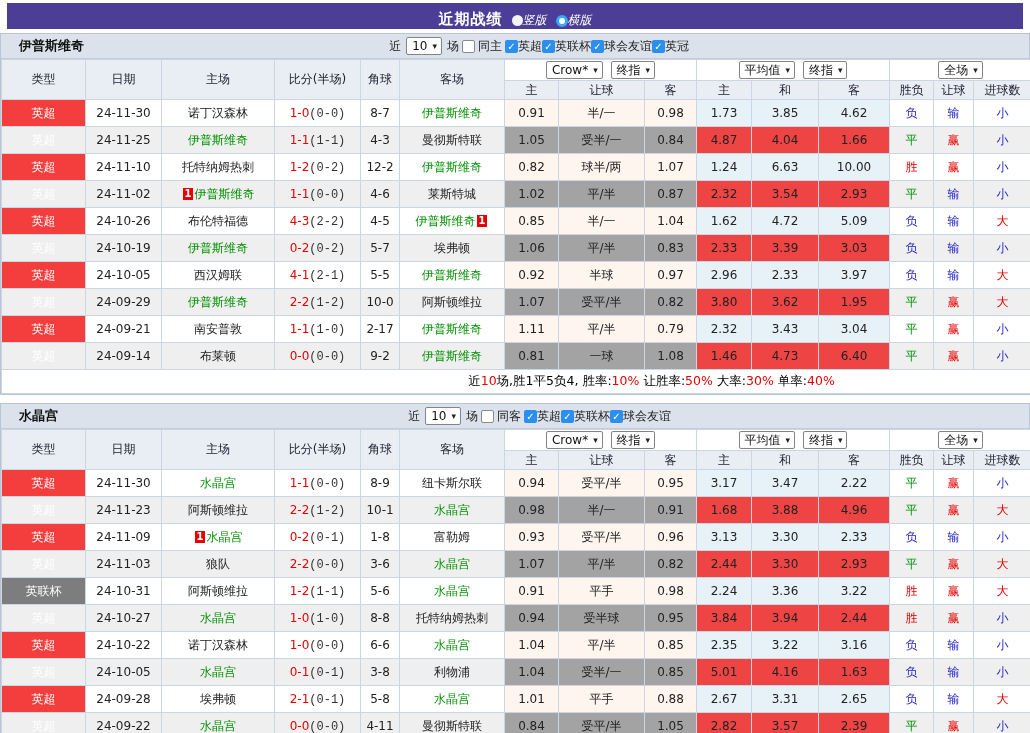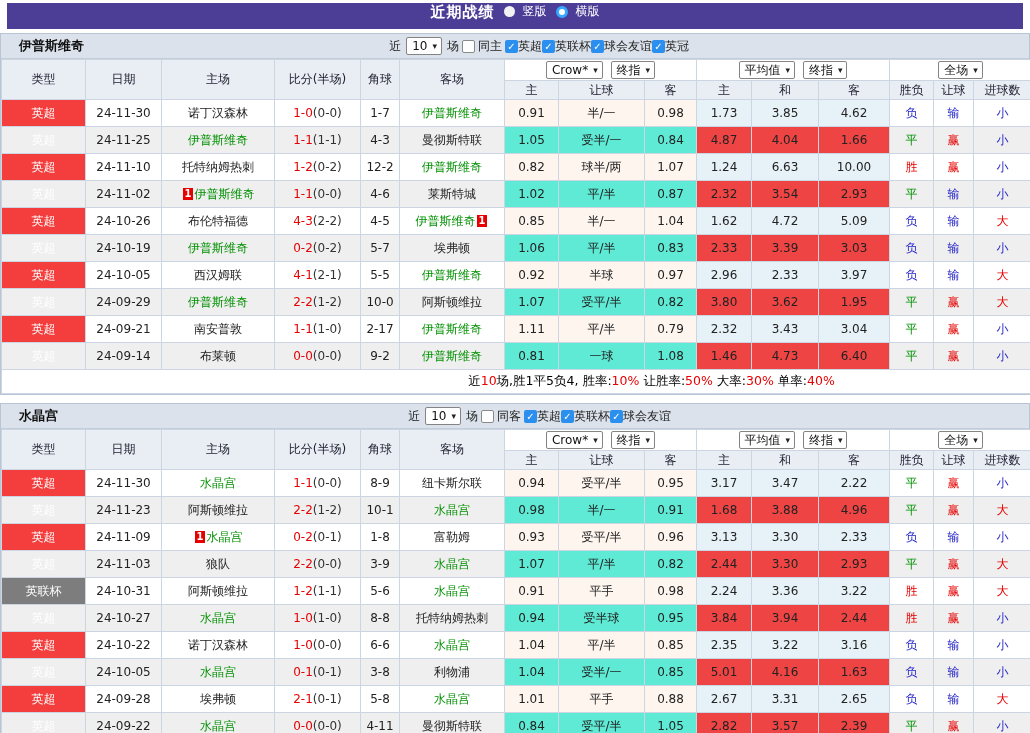--- a/index.html
+++ b/index.html
@@ -1,23 +1,23 @@
 <!DOCTYPE html>
 <html><head>
 <meta charset="utf-8">
 <style>
   html,body{margin:0;padding:0;background:#fff;}
   body{width:1030px;height:733px;font-family:"DejaVu Sans","Liberation Sans",sans-serif;font-size:12px;color:#222;overflow:hidden;}
   
-  .topbar{height:26px;margin:3px 7px 0;background:#4c3d96;display:flex;align-items:flex-start;justify-content:center;gap:9px;color:#fff;}
+  .topbar{height:26px;margin:3px 7px 0;background:#4c3d96;display:flex;align-items:flex-end;justify-content:center;gap:9px;color:#fff;}
   .topbar .title{font-weight:bold;font-size:15px;letter-spacing:1px;}
   .radio{width:11px;height:11px;border-radius:50%;background:#f2f2f2;display:inline-block;vertical-align:middle;}
   .radio.on{width:6px;height:6px;background:#fff;border:3px solid #39a6ff;}
   .rlabel{font-size:12px;}
-  .ropt{display:flex;align-items:center;gap:8px;}
+  .ropt{display:flex;align-items:center;gap:0;font-style:italic;}
   
   .block{border:1px solid #b9c5d4;margin:4px 0 0 0;}
   .block.t2{margin-top:8px;}
   .titlerow{height:24px;background:#dbe2eb;display:flex;align-items:center;border-bottom:1px solid #c2cdd9;}
   .teamname{font-weight:bold;font-size:13px;padding-left:18px;color:#111;}
   .filters{margin-left:auto;display:flex;align-items:center;gap:3px;font-size:12px;}
   .t1 .filters{margin-right:340px;}
   .t2 .filters{margin-right:358px;}
   .cb{display:inline-flex;align-items:center;justify-content:center;border-radius:2px;}
   .cb.on{width:13px;height:13px;background:#2b8ff0;color:#fff;font-size:10px;font-weight:bold;}
@@ -26,31 +26,31 @@
   .sel{display:inline-flex;align-items:center;border:1px solid #848484;background:#fff;border-radius:2px;height:16px;padding:0 4px 0 5px;gap:5px;font-size:12px;color:#111;margin:0 2px;}
   .sel .arr{font-size:9px;color:#222;}
   
   table{width:100%;border-collapse:collapse;table-layout:fixed;}
   th,td{border:1px solid #ccd6e2;text-align:center;padding:0;white-space:nowrap;overflow:hidden;}
   thead th{background:#e9eef4;font-weight:normal;color:#223;height:18px;font-size:12px;}
   thead th.selcell{background:#fff;height:20px;}
   tbody td{height:26px;background:#fff;}
   tbody tr.even td{background:#efefef;}
   tbody td.odds{background:#fdf5ee;}
-  tbody tr.even td.odds{background:#5eead4;}
+  tbody tr.even td.odds{background:#a3a3a3;}
   tbody td.avgc{background:#e7f2f8;}
   tbody tr.even td.avgc{background:#ef4444;}
   tbody td.lg-red{background:#f43d3d;color:#fff;}
   tbody td.lg-gray{background:#7d7d7d;color:#fff;}
   .green{color:#009000;}
   .c-red{color:#e60000;}
   .c-green{color:#009000;}
   .c-blue{color:#2525c8;}
   .ft{color:#e60000;}
-  .ht{color:#333;}
+  .ht{color:#333;font-family:Liberation Mono, monospace;}
   .card{background:#e60000;color:#fff;font-size:10px;font-weight:bold;line-height:12px;padding:0 2px;display:inline-block;margin:0 1px;vertical-align:1px;}
   tfoot td.foot{height:23px;background:#fff;border-top:1px solid #ccd6e2;text-align:center;padding-left:270px;font-size:12.5px;color:#000;}
 </style>
 </head>
 <body>
 
 <div class="topbar">
   <span class="title">近期战绩</span>
   <span class="ropt">
     <span class="radio"></span>
@@ -151,21 +151,21 @@
         <th>进球数</th>
       </tr>
     </thead>
     <tbody>
 
         <tr>
           <td class="lg lg-red">英超</td>
           <td>24-11-30</td>
           <td><span>诺丁汉森林</span></td>
           <td><span class="ft">1-0</span><span class="ht">(0-0)</span></td>
-          <td>1-7</td>
+          <td>8-7</td>
           <td><span class="green">伊普斯维奇</span></td>
           <td class="odds">0.91</td>
           <td class="odds">半/一</td>
           <td class="odds">0.98</td>
           <td class="avgc">1.73</td>
           <td class="avgc">3.85</td>
           <td class="avgc">4.62</td>
           <td class="c-blue">负</td>
           <td class="c-blue">输</td>
           <td class="c-blue">小</td>
@@ -482,21 +482,21 @@
           <td class="c-blue">负</td>
           <td class="c-blue">输</td>
           <td class="c-blue">小</td>
         </tr>
 
         <tr class="even">
           <td class="lg lg-red">英超</td>
           <td>24-11-03</td>
           <td><span>狼队</span></td>
           <td><span class="ft">2-2</span><span class="ht">(0-0)</span></td>
-          <td>3-9</td>
+          <td>3-6</td>
           <td><span class="green">水晶宫</span></td>
           <td class="odds">1.07</td>
           <td class="odds">平/半</td>
           <td class="odds">0.82</td>
           <td class="avgc">2.44</td>
           <td class="avgc">3.30</td>
           <td class="avgc">2.93</td>
           <td class="c-green">平</td>
           <td class="c-red">赢</td>
           <td class="c-red">大</td>

